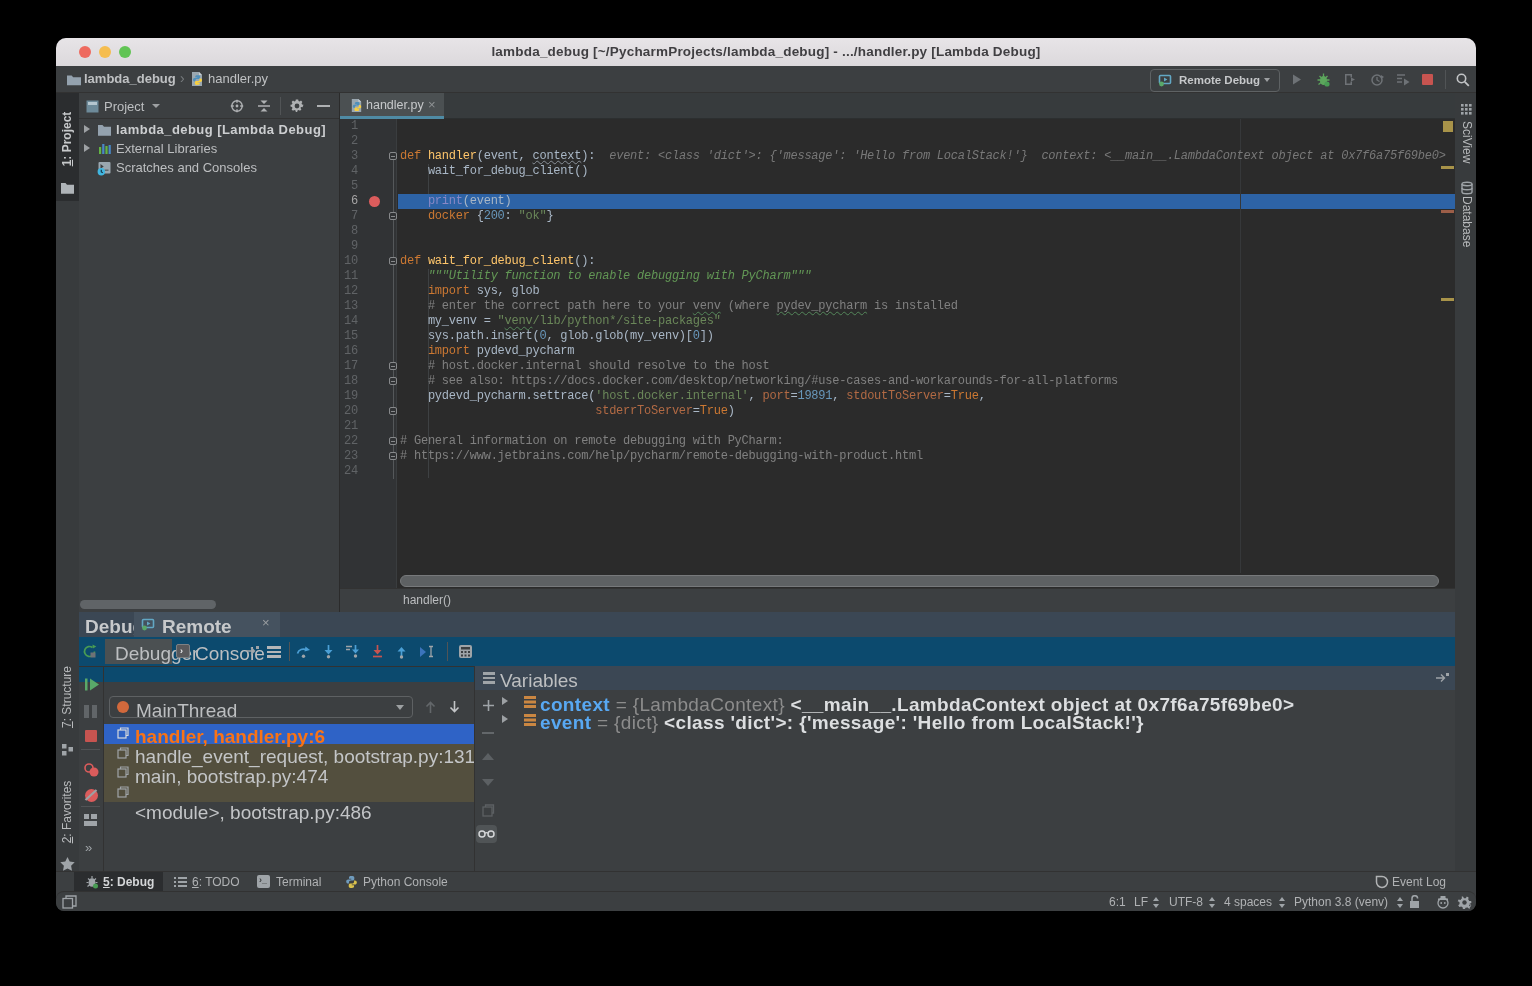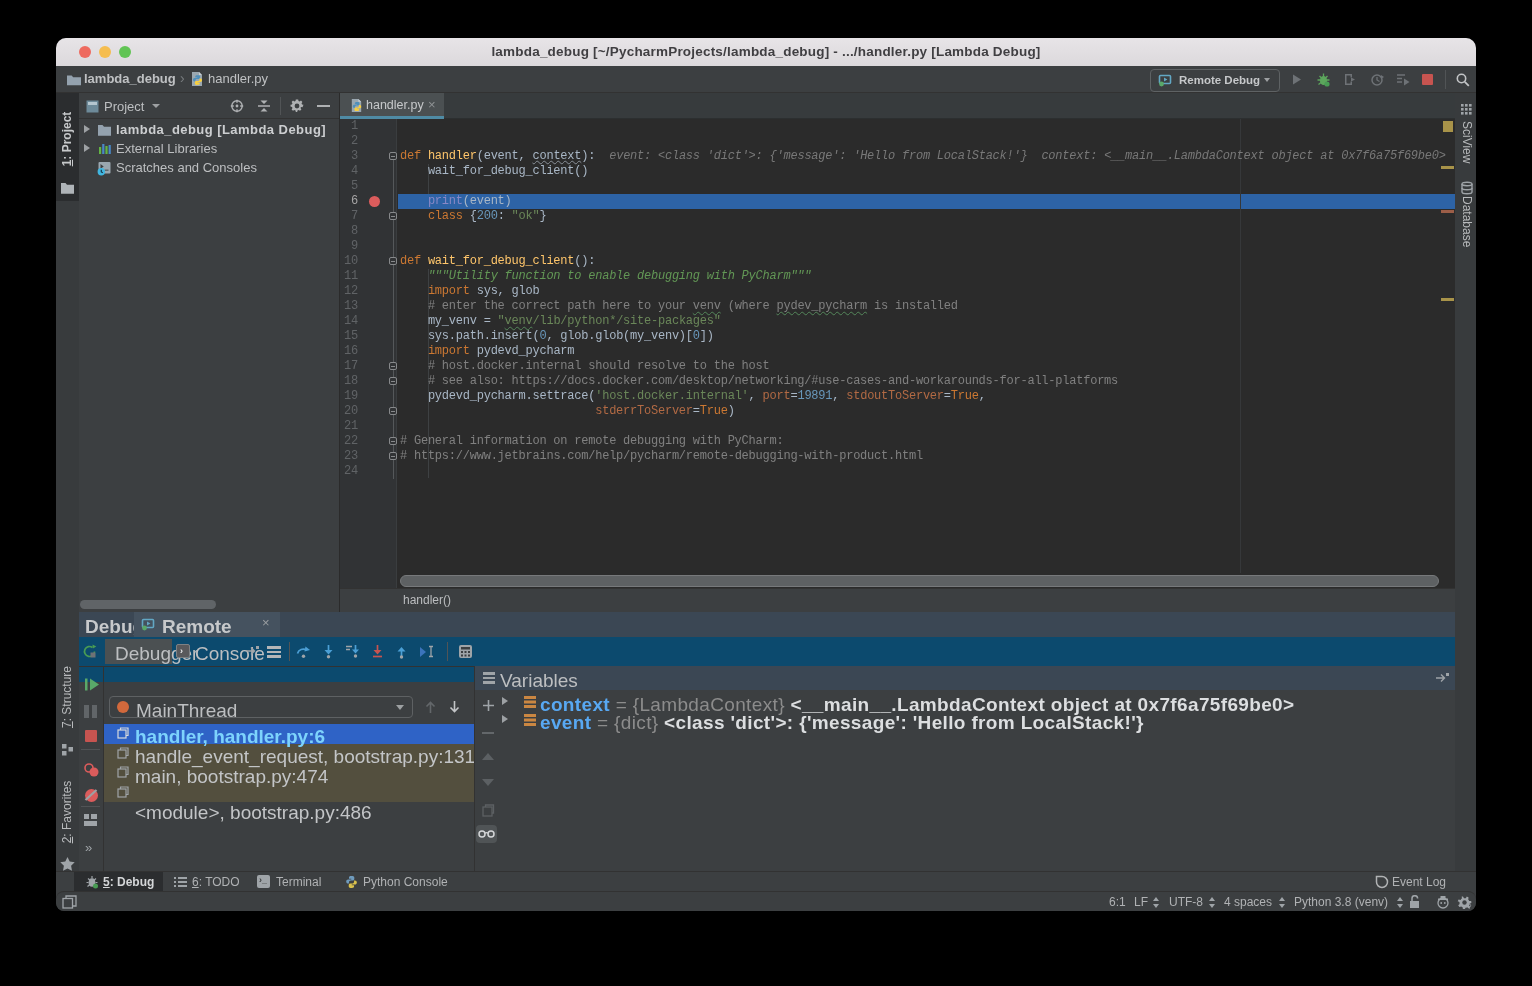--- a/index.html
+++ b/index.html
@@ -219,21 +219,21 @@
       <div class="abs" style="left:58px;top:75px;width:1057px;height:15px;background:#2d63a6;"></div>
       <div class="abs" style="left:900px;top:0;width:1px;height:454px;background:#36383a;"></div>
       <div class="abs" style="left:88px;top:45px;width:1px;height:30px;background:#3e4143;"></div>
       <div class="abs" style="left:88px;top:150px;width:1px;height:209px;background:#3e4143;"></div>
       <div class="abs lnums" style="top:0px;">1<br>2<br>3<br>4<br>5<br><span style="color:#a6a5a5;">6</span><br>7<br>8<br>9<br>10<br>11<br>12<br>13<br>14<br>15<br>16<br>17<br>18<br>19<br>20<br>21<br>22<br>23<br>24</div>
       <div class="abs" style="left:53px;top:37px;width:1px;height:323px;background:#55585a;"></div>
       <div class="abs" style="left:29px;top:77px;width:11px;height:11px;border-radius:50%;background:#db5c5c;"></div>
       <div class="abs cl" style="top:30px;"><span class="k">def </span><span class="fn">handler</span>(event, <span style="text-decoration:underline wavy #8a9199 1px;text-underline-offset:1px;">context</span>):  <span class="hint">event: &lt;class 'dict'&gt;: {'message': 'Hello from LocalStack!'}  context: &lt;__main__.LambdaContext object at 0x7f6a75f69be0&gt;</span></div>
       <div class="abs cl" style="top:45px;">    wait_for_debug_client()</div>
       <div class="abs cl" style="top:75px;">    <span class="bi">print</span>(event)</div>
-      <div class="abs cl" style="top:90px;">    <span class="k">class</span> {<span class="n">200</span>: <span class="s">"ok"</span>}</div>
+      <div class="abs cl" style="top:90px;">    <span class="k">docker</span> {<span class="n">200</span>: <span class="s">"ok"</span>}</div>
       <div class="abs cl" style="top:135px;"><span class="k">def </span><span class="fn">wait_for_debug_client</span>():</div>
       <div class="abs cl" style="top:150px;">    <span class="ds">"""Utility function to enable debugging with PyCharm"""</span></div>
       <div class="abs cl" style="top:165px;">    <span class="k">import </span>sys, glob</div>
       <div class="abs cl" style="top:180px;"><span class="c">    # enter the correct path here to your <span style="text-decoration:underline wavy #54865a 1px;text-underline-offset:2px;">venv</span> (where <span style="text-decoration:underline wavy #54865a 1px;text-underline-offset:2px;">pydev_pycharm</span> is installed</span></div>
       <div class="abs cl" style="top:195px;">    my_venv = <span class="s">"<span style="text-decoration:underline wavy #54865a 1px;text-underline-offset:2px;">venv</span>/lib/python*/site-packages"</span></div>
       <div class="abs cl" style="top:210px;">    sys.path.insert(<span class="n">0</span>, glob.glob(my_venv)[<span class="n">0</span>])</div>
       <div class="abs cl" style="top:225px;">    <span class="k">import </span>pydevd_pycharm</div>
       <div class="abs cl" style="top:240px;"><span class="c">    # host.docker.internal should resolve to the host</span></div>
       <div class="abs cl" style="top:255px;"><span class="c">    # see also: <span class="lnk">https://docs.docker.com/desktop/networking/#use-cases-and-workarounds-for-all-platforms</span></span></div>
       <div class="abs cl" style="top:270px;">    pydevd_pycharm.settrace(<span class="s">'host.docker.internal'</span>, <span class="kw">port</span>=<span class="n">19891</span>, <span class="kw">stdoutToServer</span>=<span class="k">True</span>,</div>
@@ -374,21 +374,21 @@
       </svg>
     <svg class="abs" style="left:369px;top:88px;" width="13" height="14" viewBox="0 0 13 14">
         <path d="M6.5 1v10M2.5 7.5l4 4 4-4" stroke="#c3c5c7" stroke-width="1.6" fill="none"></path>
       </svg>
     <div class="abs" style="left:25px;top:112px;width:370px;height:19.5px;background:#2f63c6;"></div>
     <div class="abs" style="left:25px;top:131.5px;width:370px;height:58.5px;background:#534f3e;"></div>
     <svg class="abs frsq" style="left:38px;top:115px;" width="12" height="12" viewBox="0 0 12 12">
         <rect x="1" y="3" width="8" height="8" fill="none" stroke="#d8dadc" stroke-width="1.2"></rect>
         <path d="M3.5 3V1h7.5v7.5H9" fill="none" stroke="#d8dadc" stroke-width="1.2"></path>
       </svg>
-    <div class="abs uitxt" style="left:56px;top:114px;font-weight:bold;color:#7dd3fc;">handler, handler.py:6</div>
+    <div class="abs uitxt" style="left:56px;top:114px;font-weight:bold;color:#f97316;">handler, handler.py:6</div>
     <svg class="abs frsq" style="left:38px;top:134.5px;" width="12" height="12" viewBox="0 0 12 12">
         <rect x="1" y="3" width="8" height="8" fill="none" stroke="#9fa4a8" stroke-width="1.2"></rect>
         <path d="M3.5 3V1h7.5v7.5H9" fill="none" stroke="#9fa4a8" stroke-width="1.2"></path>
       </svg>
     <div class="abs uitxt" style="left:56px;top:134px;color:#c3c5c7;">handle_event_request, bootstrap.py:131</div>
     <svg class="abs frsq" style="left:38px;top:154px;" width="12" height="12" viewBox="0 0 12 12">
         <rect x="1" y="3" width="8" height="8" fill="none" stroke="#9fa4a8" stroke-width="1.2"></rect>
         <path d="M3.5 3V1h7.5v7.5H9" fill="none" stroke="#9fa4a8" stroke-width="1.2"></path>
       </svg>
     <div class="abs uitxt" style="left:56px;top:153.5px;color:#c3c5c7;">main, bootstrap.py:474</div>

